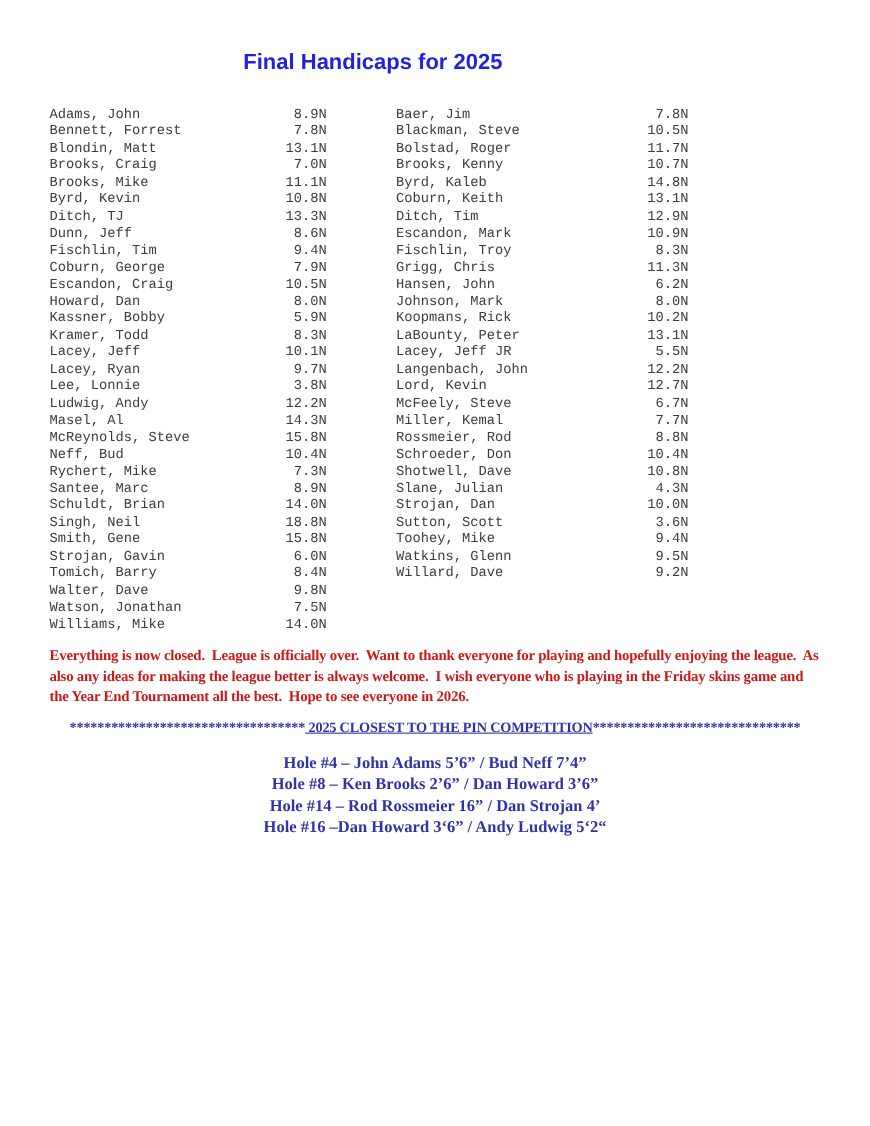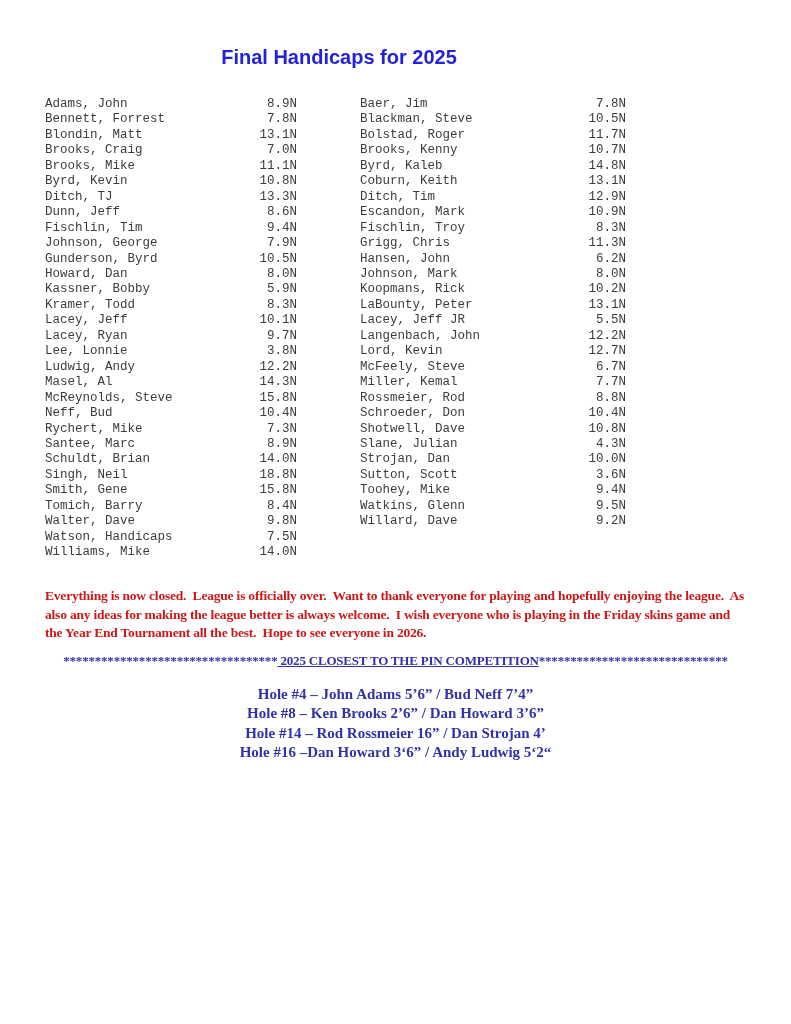--- a/index.html
+++ b/index.html
@@ -68,40 +68,41 @@
     <div class="roster-col left" id="col-left">
         <div class="r-row"><span class="r-name">Adams, John</span><span class="r-val">8.9N</span></div>
         <div class="r-row"><span class="r-name">Bennett, Forrest</span><span class="r-val">7.8N</span></div>
         <div class="r-row"><span class="r-name">Blondin, Matt</span><span class="r-val">13.1N</span></div>
         <div class="r-row"><span class="r-name">Brooks, Craig</span><span class="r-val">7.0N</span></div>
         <div class="r-row"><span class="r-name">Brooks, Mike</span><span class="r-val">11.1N</span></div>
         <div class="r-row"><span class="r-name">Byrd, Kevin</span><span class="r-val">10.8N</span></div>
         <div class="r-row"><span class="r-name">Ditch, TJ</span><span class="r-val">13.3N</span></div>
         <div class="r-row"><span class="r-name">Dunn, Jeff</span><span class="r-val">8.6N</span></div>
         <div class="r-row"><span class="r-name">Fischlin, Tim</span><span class="r-val">9.4N</span></div>
-        <div class="r-row"><span class="r-name">Johnson, George</span><span class="r-val">7.9N</span></div>
-        <div class="r-row"><span class="r-name">Gunderson, Byrd</span><span class="r-val">10.5N</span></div>
+        <div class="r-row"><span class="r-name">Coburn, George</span><span class="r-val">7.9N</span></div>
+        <div class="r-row"><span class="r-name">Escandon, Craig</span><span class="r-val">10.5N</span></div>
         <div class="r-row"><span class="r-name">Howard, Dan</span><span class="r-val">8.0N</span></div>
         <div class="r-row"><span class="r-name">Kassner, Bobby</span><span class="r-val">5.9N</span></div>
         <div class="r-row"><span class="r-name">Kramer, Todd</span><span class="r-val">8.3N</span></div>
         <div class="r-row"><span class="r-name">Lacey, Jeff</span><span class="r-val">10.1N</span></div>
         <div class="r-row"><span class="r-name">Lacey, Ryan</span><span class="r-val">9.7N</span></div>
         <div class="r-row"><span class="r-name">Lee, Lonnie</span><span class="r-val">3.8N</span></div>
         <div class="r-row"><span class="r-name">Ludwig, Andy</span><span class="r-val">12.2N</span></div>
         <div class="r-row"><span class="r-name">Masel, Al</span><span class="r-val">14.3N</span></div>
         <div class="r-row"><span class="r-name">McReynolds, Steve</span><span class="r-val">15.8N</span></div>
         <div class="r-row"><span class="r-name">Neff, Bud</span><span class="r-val">10.4N</span></div>
         <div class="r-row"><span class="r-name">Rychert, Mike</span><span class="r-val">7.3N</span></div>
         <div class="r-row"><span class="r-name">Santee, Marc</span><span class="r-val">8.9N</span></div>
         <div class="r-row"><span class="r-name">Schuldt, Brian</span><span class="r-val">14.0N</span></div>
         <div class="r-row"><span class="r-name">Singh, Neil</span><span class="r-val">18.8N</span></div>
         <div class="r-row"><span class="r-name">Smith, Gene</span><span class="r-val">15.8N</span></div>
+        <div class="r-row"><span class="r-name">Strojan, Gavin</span><span class="r-val">6.0N</span></div>
         <div class="r-row"><span class="r-name">Tomich, Barry</span><span class="r-val">8.4N</span></div>
         <div class="r-row"><span class="r-name">Walter, Dave</span><span class="r-val">9.8N</span></div>
-        <div class="r-row"><span class="r-name">Watson, Handicaps</span><span class="r-val">7.5N</span></div>
+        <div class="r-row"><span class="r-name">Watson, Jonathan</span><span class="r-val">7.5N</span></div>
         <div class="r-row"><span class="r-name">Williams, Mike</span><span class="r-val">14.0N</span></div>
       </div>
     <div class="roster-col right" id="col-right">
         <div class="r-row"><span class="r-name">Baer, Jim</span><span class="r-val">7.8N</span></div>
         <div class="r-row"><span class="r-name">Blackman, Steve</span><span class="r-val">10.5N</span></div>
         <div class="r-row"><span class="r-name">Bolstad, Roger</span><span class="r-val">11.7N</span></div>
         <div class="r-row"><span class="r-name">Brooks, Kenny</span><span class="r-val">10.7N</span></div>
         <div class="r-row"><span class="r-name">Byrd, Kaleb</span><span class="r-val">14.8N</span></div>
         <div class="r-row"><span class="r-name">Coburn, Keith</span><span class="r-val">13.1N</span></div>
         <div class="r-row"><span class="r-name">Ditch, Tim</span><span class="r-val">12.9N</span></div>

